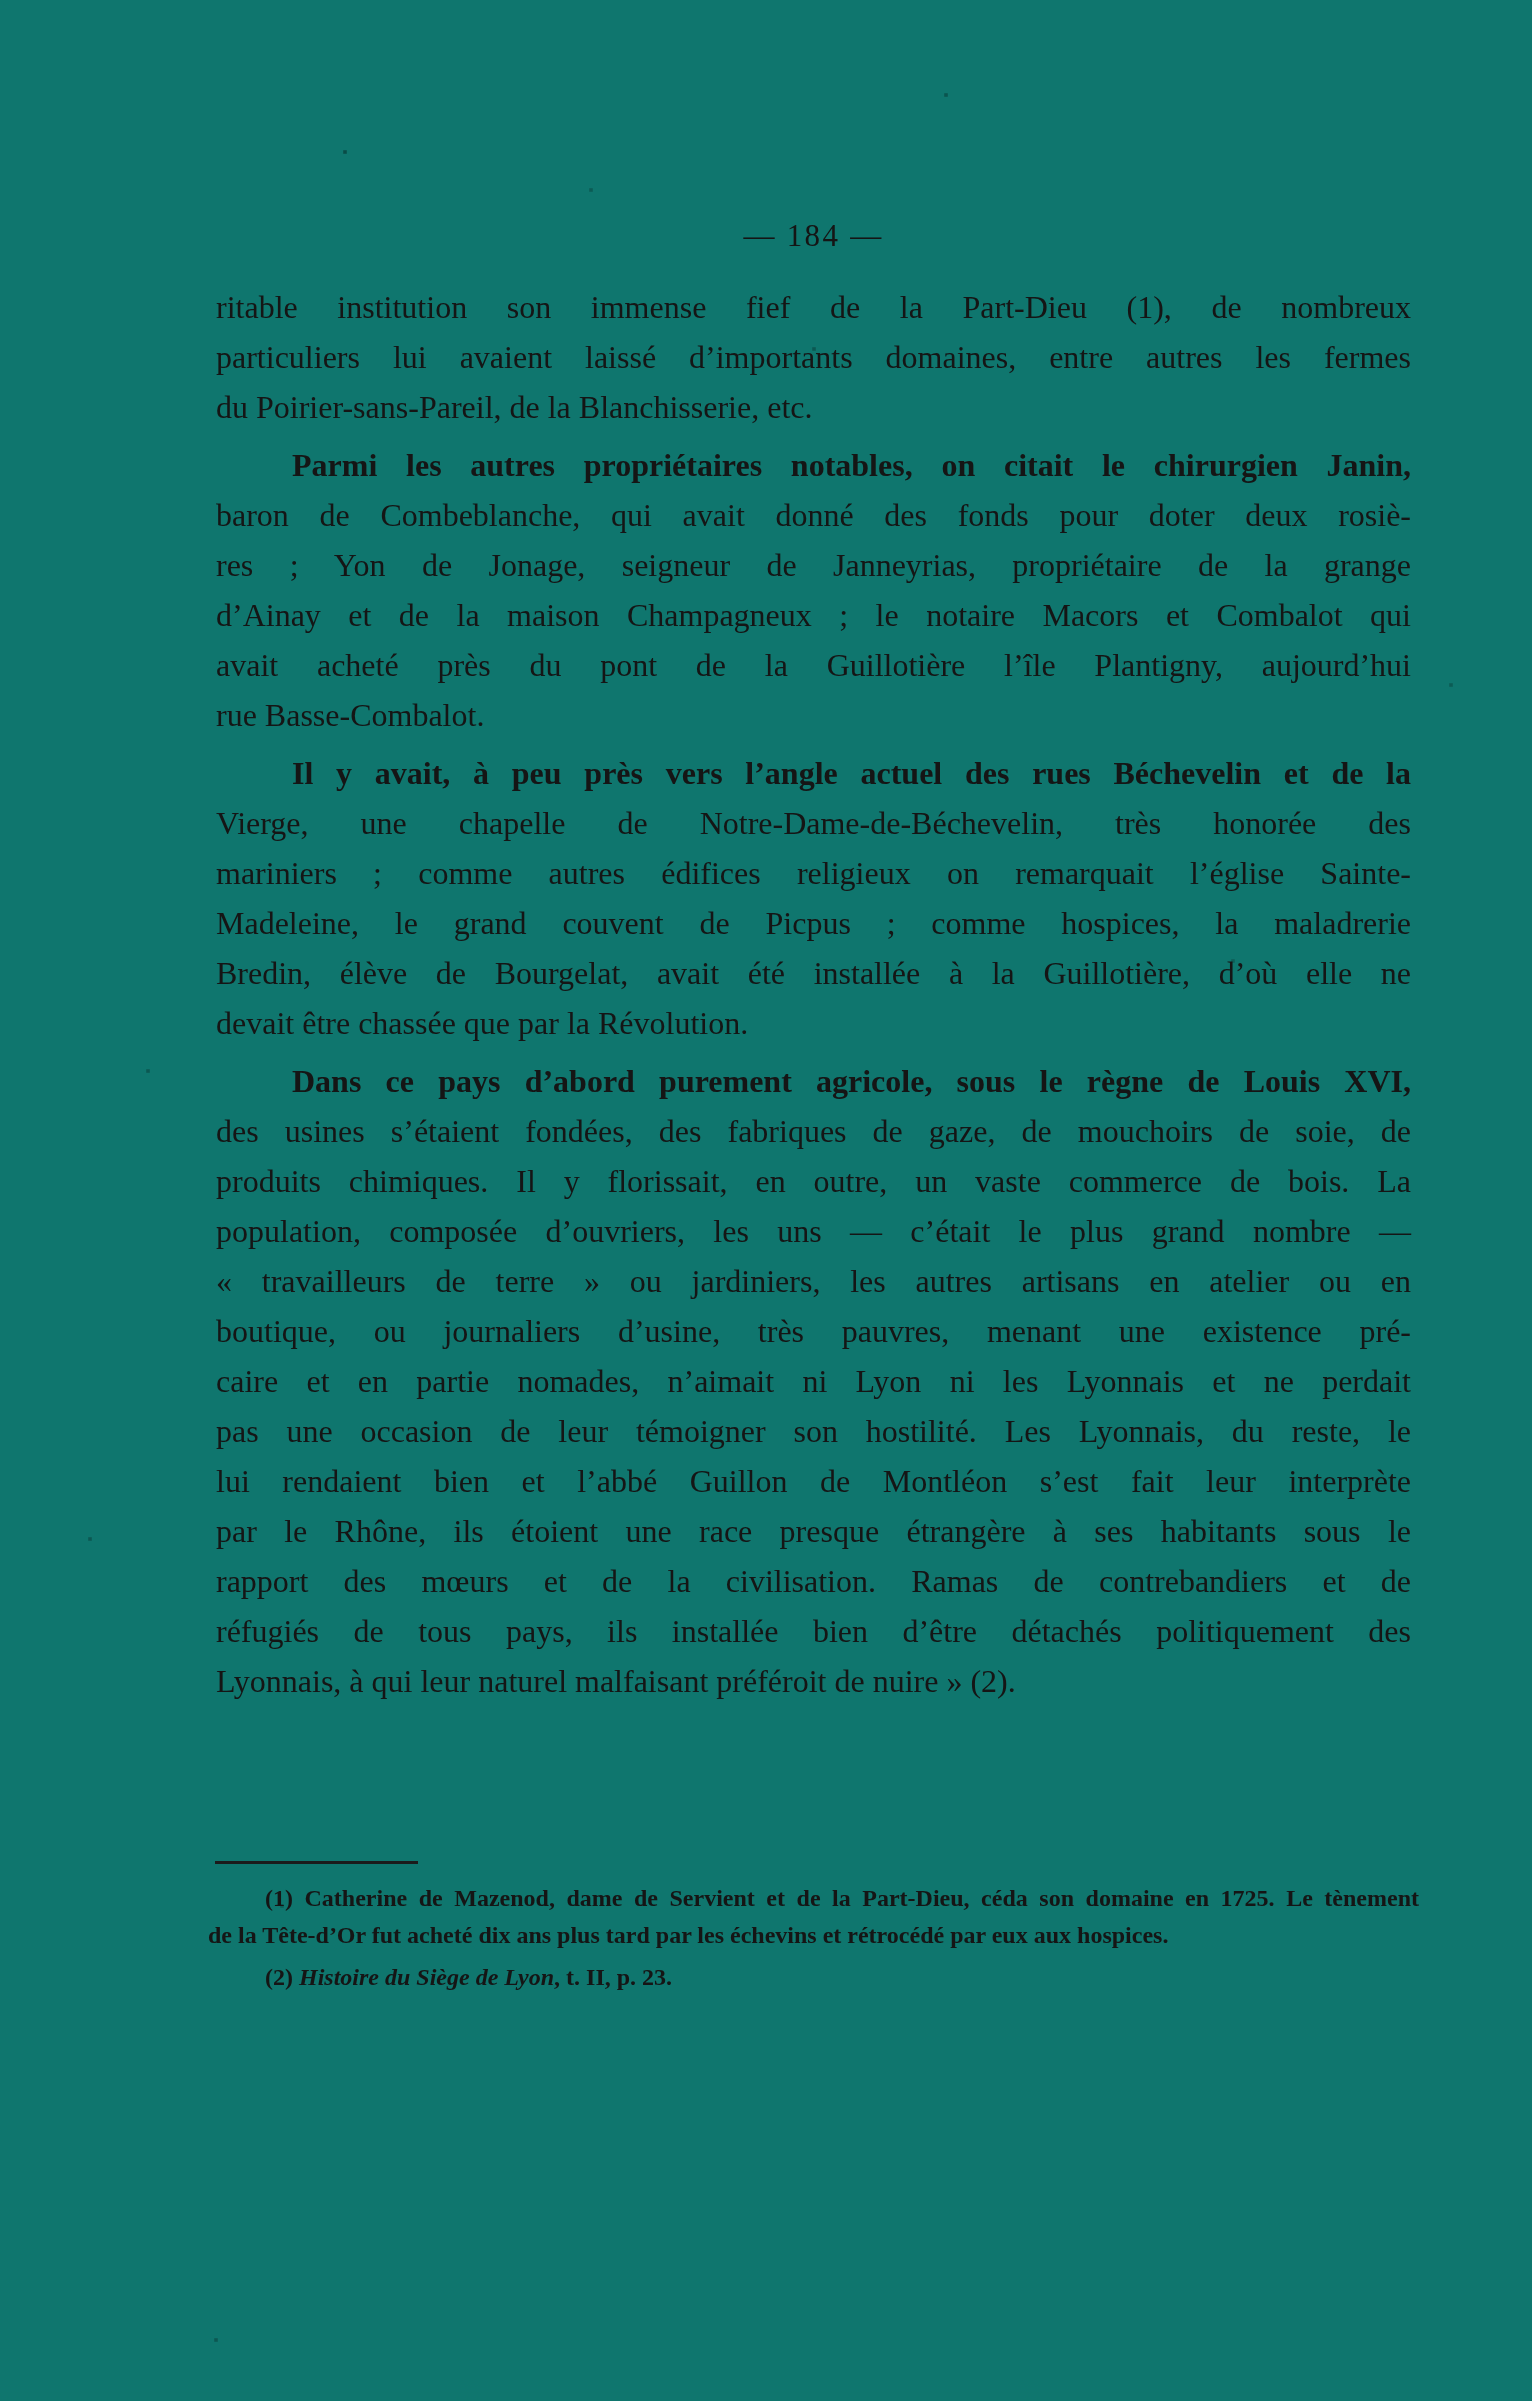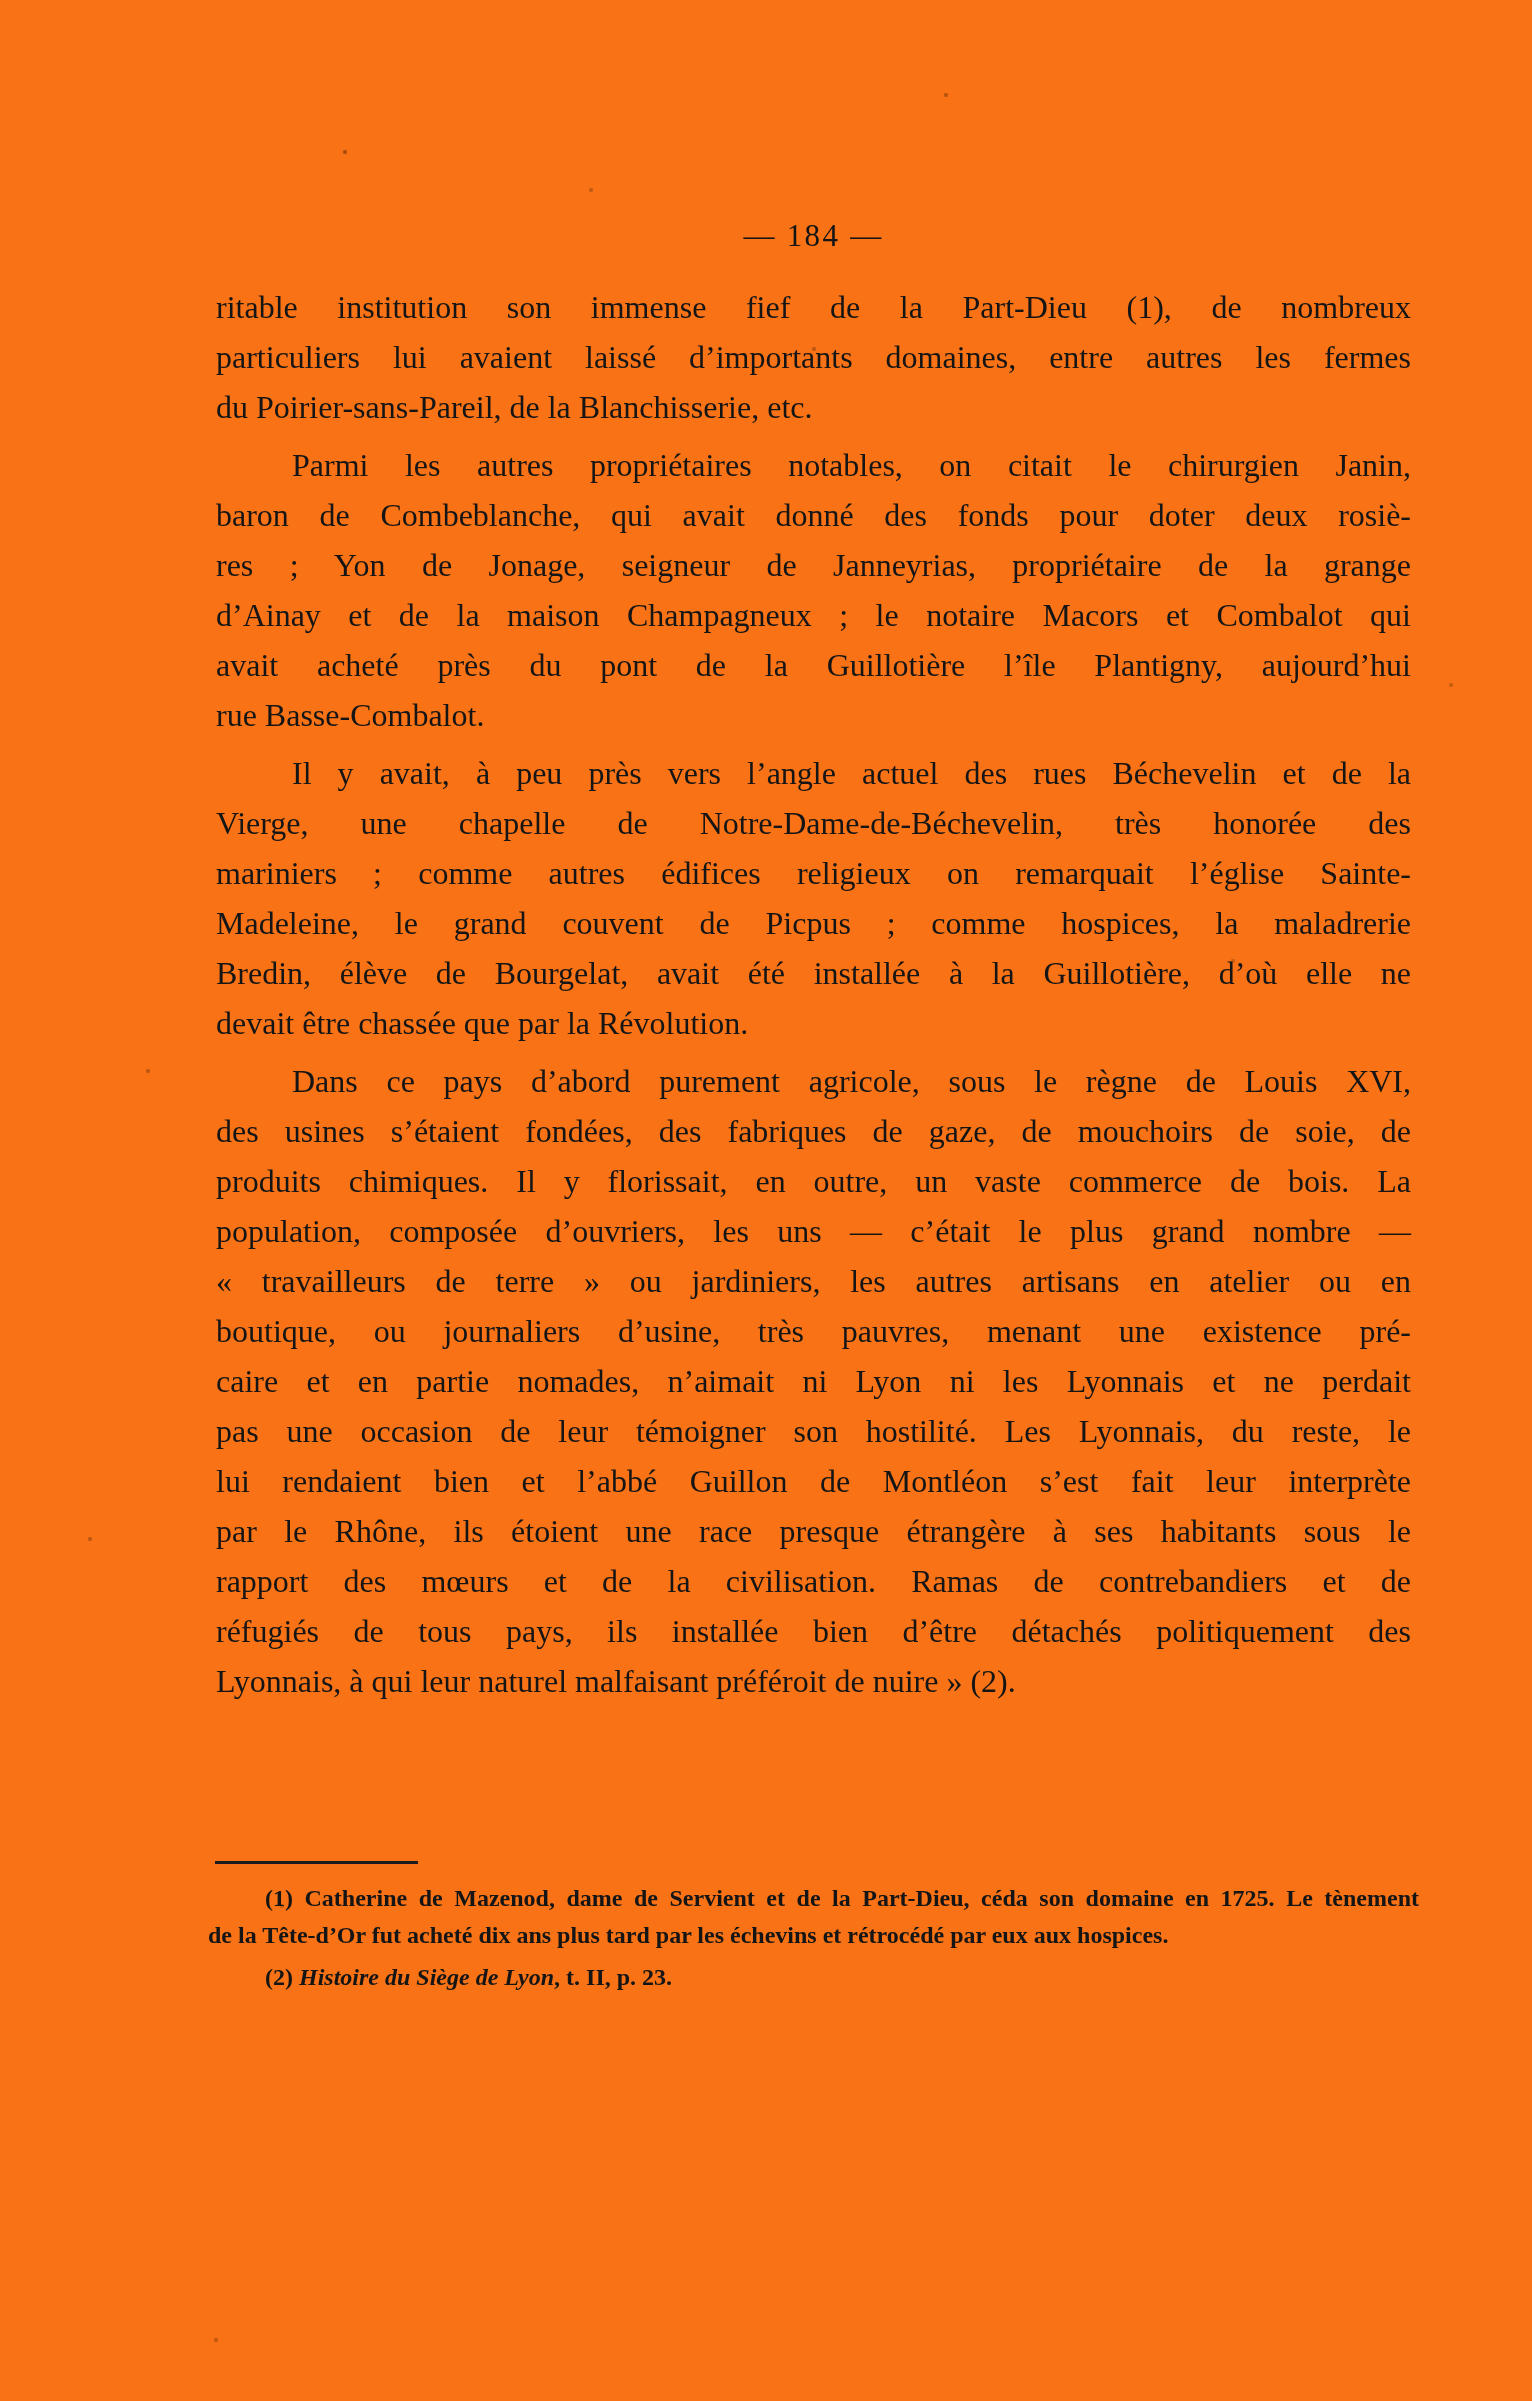--- a/index.html
+++ b/index.html
@@ -6,21 +6,21 @@
   html, body {
     margin: 0;
     padding: 0;
     background: #d8d8d8;
   }
   .page {
     position: relative;
     width: 1532px;
     height: 2401px;
     margin: 0 auto;
-    background: #f97316;
+    background: #0f766e;
     color: #151515;
     font-family: "Liberation Serif", "DejaVu Serif", serif;
     overflow: hidden;
   }
   .running-head {
     position: absolute;
     top: 218px;
     left: 208px;
     width: 1211px;
     text-align: center;
@@ -37,21 +37,21 @@
   }
   .para { margin: 8px; }
   .line {
     text-align: justify;
     text-align-last: justify;
   }
   .line.last {
     text-align: left;
     text-align-last: left;
   }
-  .para.indent .line.first { text-indent: 76px; }
+  .para.indent .line.first { text-indent: 76px; font-weight: bold; }
   .footnote-rule {
     position: absolute;
     top: 1861px;
     left: 215px;
     width: 203px;
     height: 0;
     border-top: 3px solid #1b1b1b;
   }
   .footnotes {
     position: absolute;

